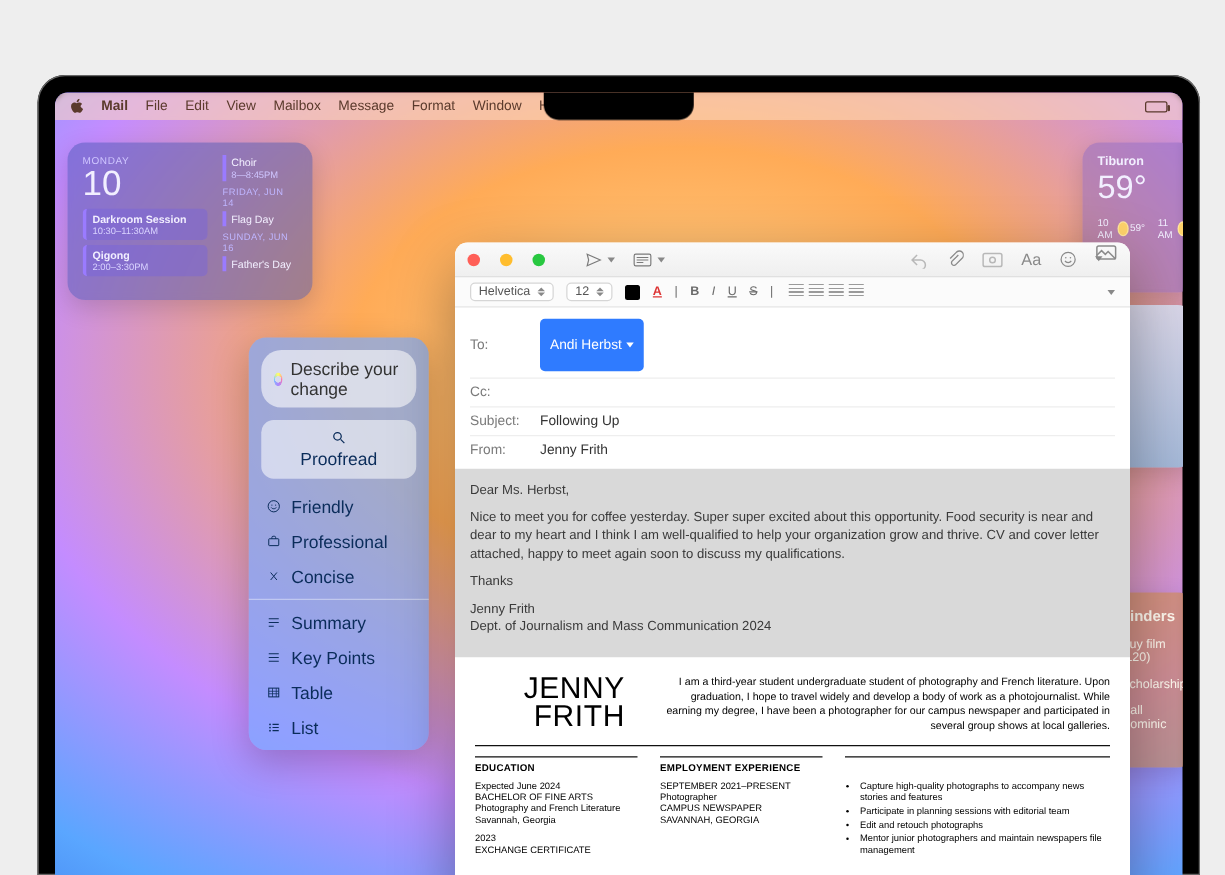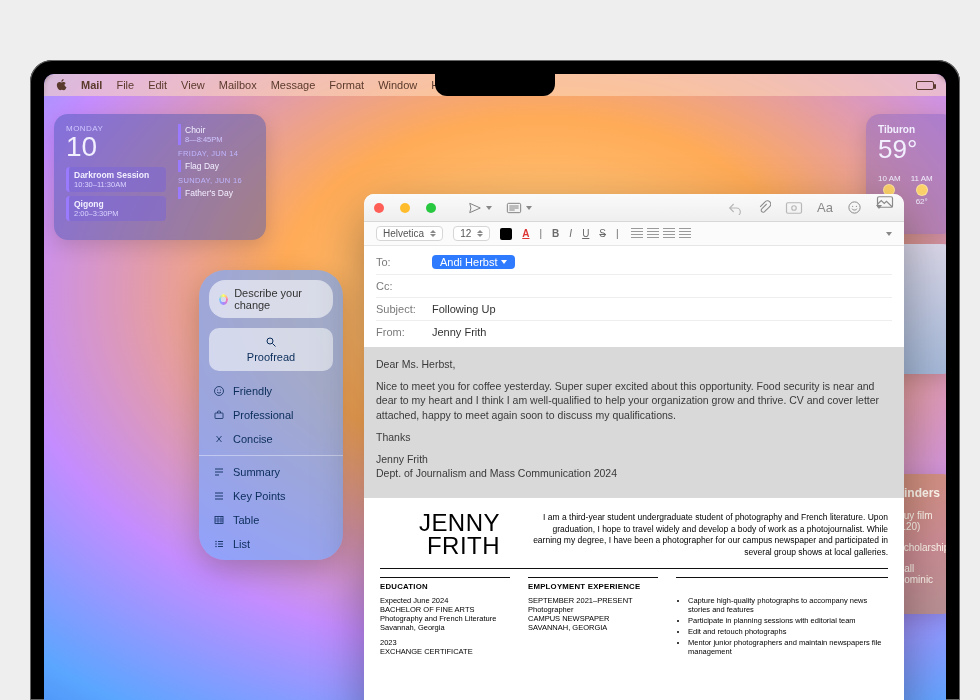--- a/index.html
+++ b/index.html
@@ -32,53 +32,53 @@
   .battery { width:18px; height:9px; border:1px solid #5a3a2c; border-radius:2px; position:relative; }
   .battery::after { content:""; position:absolute; right:-3px; top:2px; width:2px; height:5px; background:#5a3a2c; border-radius:1px;}
 
   
   .widget {
     position: absolute; border-radius: 14px;
     background: rgba(60,80,170,.45); color: #f2efff;
     backdrop-filter: blur(3px);
     box-shadow: 0 6px 20px rgba(0,0,0,.15);
   }
-  .cal { left: 10px; top: 40px; width: 212px; height: 126px; padding: 10px 12px; font-size: 9px; display:flex; gap:12px; }
+  .cal { left: 10px; top: 40px; width: 196px; height: 126px; padding: 10px 12px; font-size: 9px; display:flex; gap:12px; }
   .cal .left { flex: 0 0 100px; }
   .cal .day { font-size: 8px; letter-spacing: .06em; color:#cfc6ff; text-transform: uppercase; }
   .cal .date { font-size: 28px; font-weight: 300; line-height: 1; margin: 0 0 6px; }
   .evt { border-left: 3px solid #9a7bff; border-radius:4px; background: rgba(120,100,220,.45); padding:3px 5px; margin-bottom:4px; }
   .evt .t { font-weight:600; font-size:8.5px; }
   .evt .s { font-size:7.5px; color:#d9d3ff; }
   .cal .right .hdr { font-size:7.5px; color:#bfb6ff; letter-spacing:.05em; margin:4px 0 2px; text-transform:uppercase; }
   .mini { border-left: 3px solid #9a7bff; padding:1px 4px; margin-bottom:2px; font-size:8.5px; }
 
   
   .weather { right: -10px; top: 40px; width: 90px; height: 120px; padding: 10px 12px; font-size:9px;
     background: rgba(130,100,190,.45); }
   .weather .loc { font-size:10px; font-weight:600; }
   .weather .temp { font-size:26px; font-weight:300; line-height:1.1; }
   .weather .hours { display:flex; gap:10px; margin-top:10px; }
-  .weather .hours div { display:flex; flex-direction:column; align-items:center; gap:2px; font-size:8px; }
+  .weather .hours div { display:flex; flex-direction:row; align-items:center; gap:2px; font-size:8px; }
   .sun { width:10px; height:10px; border-radius:50%; background:#ffd36b; box-shadow:0 0 0 1px #ffe69d; }
 
   
   .photo { right:-10px; top:170px; width:90px; height:130px; background: linear-gradient(#d9d6e8,#a4b8d8); }
 
   
   .reminders { right:-10px; top:400px; width:90px; height:140px; padding:12px;
     background: rgba(210,140,60,.55); color:#fff9ef; }
   .reminders h4 { font-size:12px; font-weight:600; margin-bottom:10px; }
   .reminders .item { display:flex; align-items:center; gap:8px; font-size:10px; margin:10px 0; }
   .reminders .ring { width:11px; height:11px; border:1.5px solid #ffd79a; border-radius:50%; flex:none; }
 
   
   .tools { position:absolute; left:155px; top:196px; width:144px;
-    background: rgba(120,170,255,.68); border-radius:26px; color:#0a2c5a;
-    box-shadow: 0 10px 30px rgba(0,0,0,.22); font-size:11px; }
+    background: rgba(120,170,255,.68); border-radius:14px; color:#0a2c5a;
+    box-shadow: 0 10px 30px rgba(0,0,0,.22); font-size:14px; }
   .tools .bubble { margin:10px; padding:7px 10px; border-radius:16px; background:rgba(255,255,255,.58);
     display:flex; align-items:center; gap:6px; color:#333; }
   .gradring { width:11px; height:11px; border-radius:50%;
     background: conic-gradient(#ff6, #f7a, #a8f, #7cf, #ff6); -webkit-mask: radial-gradient(circle, transparent 38%, #000 41%); mask: radial-gradient(circle, transparent 38%, #000 41%); }
   .tools .pair { display:flex; gap:19px; margin:0 10px 8px;flex-direction:column; }
   .tools .btn { flex:1; background:rgba(255,255,255,.55); border-radius:10px; padding:8px 4px;
     display:flex; flex-direction:column; align-items:center; gap:3px; }
   .tools .row { display:flex; align-items:center; gap:8px; padding:6px 14px; }
   .tools hr { border:none; border-top:1px solid rgba(255,255,255,.4); margin:4px 0; }
   .ic { width:12px; height:12px; display:inline-block; }
@@ -101,21 +101,21 @@
   .updn { display:flex; flex-direction:column; gap:1px; }
   .up,.dn{ width:0;height:0;border-left:3px solid transparent;border-right:3px solid transparent;}
   .up{border-bottom:3px solid #888}.dn{border-top:3px solid #888}
   .swatch{width:12px;height:12px;background:#000;border-radius:2px;}
   .fmtbar b,.fmtbar i,.fmtbar u,.fmtbar s{font-size:10px;color:#6a6a6a}
   .aligns span{display:inline-block;width:12px;height:10px;background:
     repeating-linear-gradient(#9a9a9a,#9a9a9a 1px,transparent 1px,transparent 3px);margin:0 2px;}
   .hdrs { padding:4px 12px; }
   .hdrs .line { display:flex; align-items:center; gap:8px; padding:5px 0; border-bottom:1px solid #eee; color:#333;}
   .hdrs .lbl { width:48px; color:#7a7a7a; }
-  .pill { background:#2f7bff; color:#fff; border-radius:4px; padding:1px 8px; font-size:11px; display:inline-flex; align-items:center; gap:4px;}
+  .pill { background:#2f7bff; color:#fff; border-radius:4px; padding:15px 8px; font-size:11px; display:inline-flex; align-items:center; gap:4px;}
   .pill .caret{border-top-color:#fff}
   .body { padding:10px 12px; background:#d9d9d9; color:#3a3a3a; line-height:1.35; }
   .body p { margin-bottom:8px; font-size:10.5px; }
   .resume { background:#fff; margin:0; padding:14px 16px 0; flex:1; overflow:hidden; }
   .resume .name { font-size:24px; font-weight:300; letter-spacing:.02em; line-height:.95; }
   .resume .top { display:flex; gap:22px; border-bottom:1.5px solid #111; padding-bottom:10px; margin-bottom:8px;text-align:right;}
   .resume .blurb { font-size:8.5px; line-height:1.35; }
   .resume .cols { display:flex; gap:18px; font-size:7.5px; }
   .resume .col { flex:1; border-top:1px solid #111; padding-top:4px; }
   .resume h5 { font-size:7.8px; font-weight:700; letter-spacing:.03em; margin-bottom:5px; text-transform:uppercase;}

